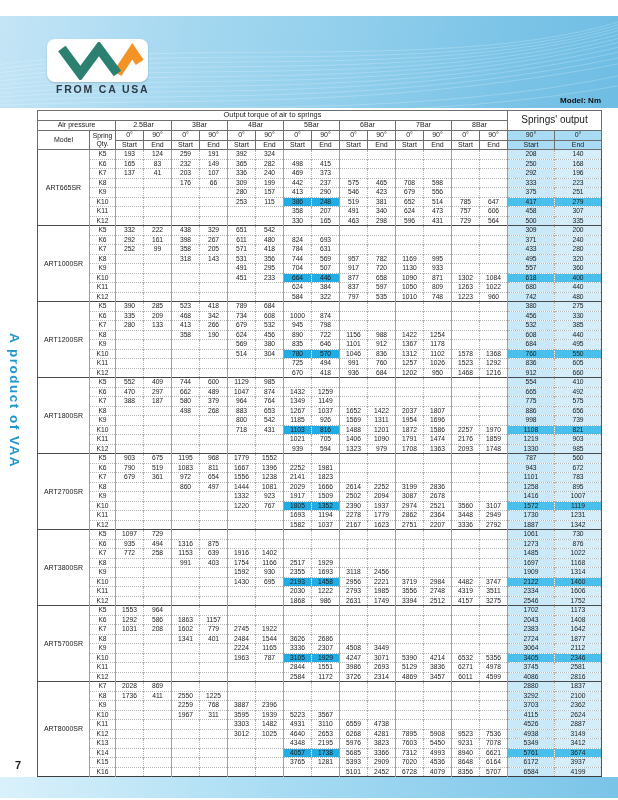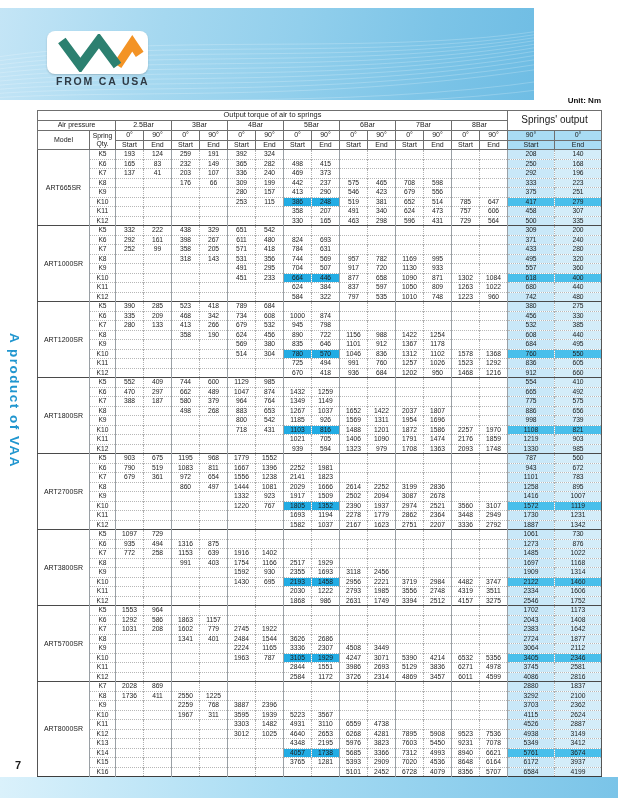--- a/index.html
+++ b/index.html
@@ -2,21 +2,21 @@
 <html><head>
 <meta charset="utf-8">
 <style>
   html,body{margin:0;padding:0;}
   body{
     width:618px;height:800px;position:relative;overflow:hidden;
     background:#ffffff;font-family:"Liberation Sans",sans-serif;
   }
   
   .top-band{
-    position:absolute;left:0;top:8px;width:534px;height:92px;
+    position:absolute;left:0;top:16px;width:618px;height:92px;
     background:linear-gradient(100deg,#c4e5f6 0%,#a5d8f0 30%,#92cfec 55%,#7cc4e7 80%,#6fbde4 100%);
   }
   .top-band svg{position:absolute;left:0;top:0;}
   .logo-box{
     position:absolute;left:47px;top:23px;width:101px;height:43px;
     background:#ffffff;border-radius:8px;box-shadow:0 1px 2px rgba(0,0,0,.18);
   }
   .logo-box svg{position:absolute;left:4px;top:3px;}
   .brand-tagline{
     position:absolute;left:56px;top:67px;font-size:10.5px;font-weight:bold;
@@ -81,21 +81,21 @@
       <g fill="none" stroke-linecap="butt" stroke-linejoin="miter">
         <path d="M11,7 L31,34 L51,7 L71,34 L87,10 L95,22" stroke="#ffffff" stroke-width="15"></path>
         <path d="M71,34 L87,10 L95,22" stroke="#f39325" stroke-width="10"></path>
         <path d="M11,7 L31,34 L51,7 L71,34" stroke="#2c8070" stroke-width="10"></path>
       </g>
     </svg>
   </div>
   <div class="brand-tagline">FROM CA USA</div>
 </div>
 
-<div class="unit-label">Unit: Nm</div>
+<div class="unit-label">Model: Nm</div>
 
 <div class="tbl-wrap">
   <table>
       <colgroup>
         <col style="width: 52px;">
         <col style="width: 26px;">
         <col style="width: 28px;">
         <col style="width: 28px;">
         <col style="width: 28px;">
         <col style="width: 28px;">

